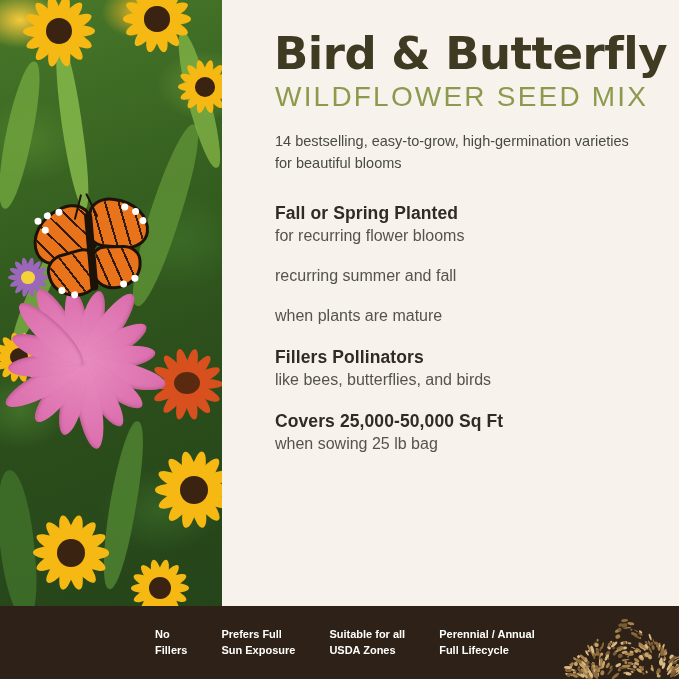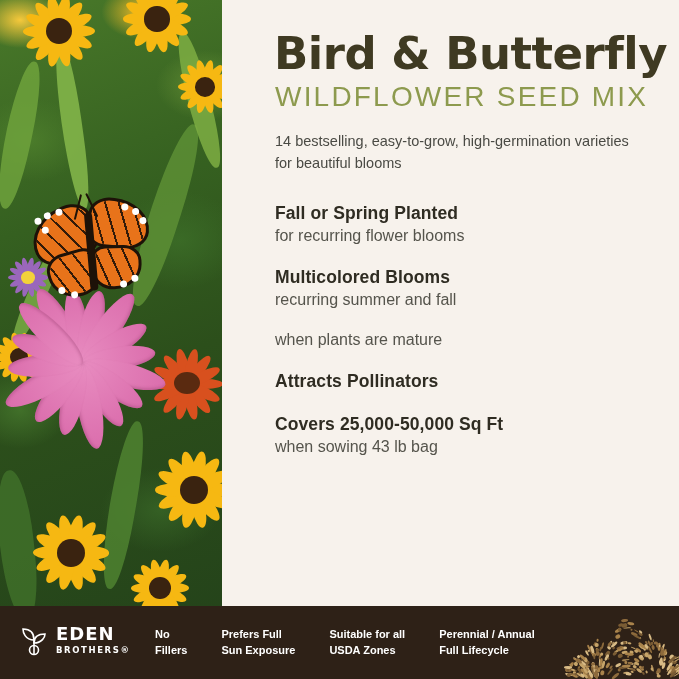--- a/index.html
+++ b/index.html
@@ -450,51 +450,37 @@
     <div class="title">Bird &amp; Butterfly</div>
     <div class="subtitle">WILDFLOWER SEED MIX</div>
     <div class="lede">14 bestselling, easy-to-grow, high-germination varieties for beautiful blooms</div>
 
     <div class="features">
       <div class="feature">
         <div class="feature-title">Fall or Spring Planted</div>
         <div class="feature-sub">for recurring flower blooms</div>
       </div>
       <div class="feature">
-        <div class="feature-title">Multicolored Blooms</div>
         <div class="feature-sub">recurring summer and fall</div>
       </div>
       <div class="feature">
         <div class="feature-sub">when plants are mature</div>
       </div>
       <div class="feature">
-        <div class="feature-title">Attracts Pollinators</div>
+        <div class="feature-title">Fillers Pollinators</div>
+        <div class="feature-sub">like bees, butterflies, and birds</div>
       </div>
       <div class="feature">
         <div class="feature-title">Covers 25,000-50,000 Sq Ft</div>
-        <div class="feature-sub">when sowing 43 lb bag</div>
+        <div class="feature-sub">when sowing 25 lb bag</div>
       </div>
     </div>
   </div>
 
   <div class="bottom">
-    <div class="logo">
-      <div class="logo-mark">
-        <svg width="28" height="32" viewBox="0 0 28 32" aria-hidden="true">
-          <path d="M14 31 L14 14" stroke="#ffffff" stroke-width="1.6" fill="none"></path>
-          <path d="M14 16 C5 16 3 8 3 5 C10 5 14 9 14 16 Z" fill="none" stroke="#ffffff" stroke-width="1.6"></path>
-          <path d="M14 19 C22 19 25 13 25 10 C18 10 14 13 14 19 Z" fill="none" stroke="#ffffff" stroke-width="1.6"></path>
-          <circle cx="14" cy="26" r="4.5" fill="none" stroke="#ffffff" stroke-width="1.6"></circle>
-        </svg>
-      </div>
-      <div class="logo-text">
-        <div class="logo-eden">EDEN</div>
-        <div class="logo-brothers">BROTHERS®</div>
-      </div>
-    </div>
 
     <div class="badges">
       <div class="badge">
         <div>No</div>
         <div>Fillers</div>
       </div>
       <div class="badge">
         <div>Prefers Full</div>
         <div>Sun Exposure</div>
       </div>

